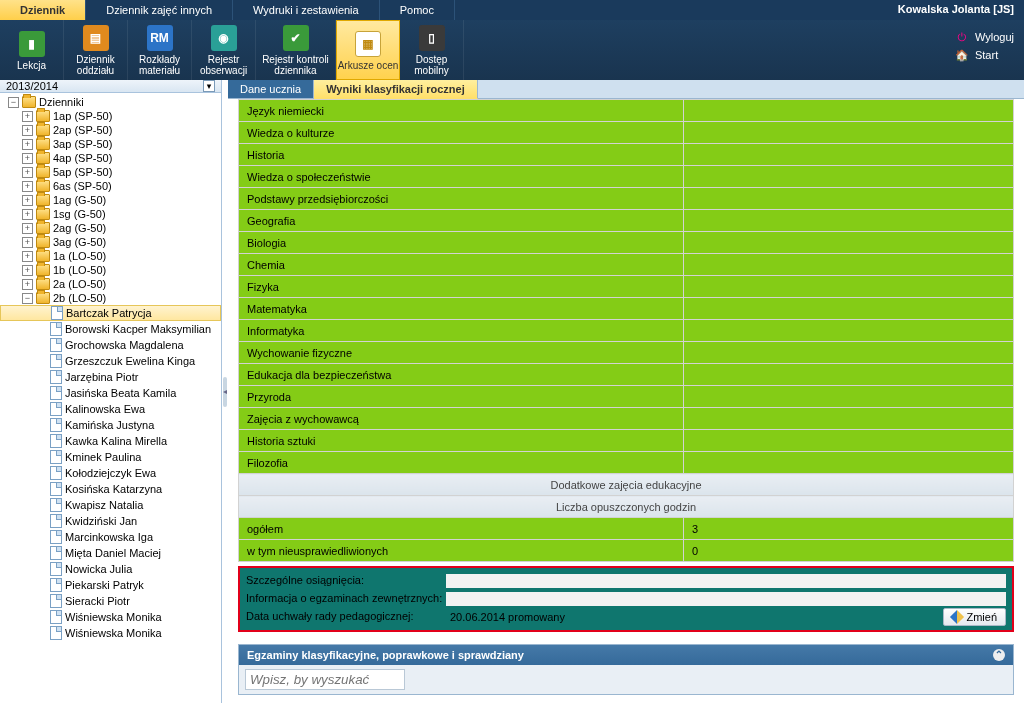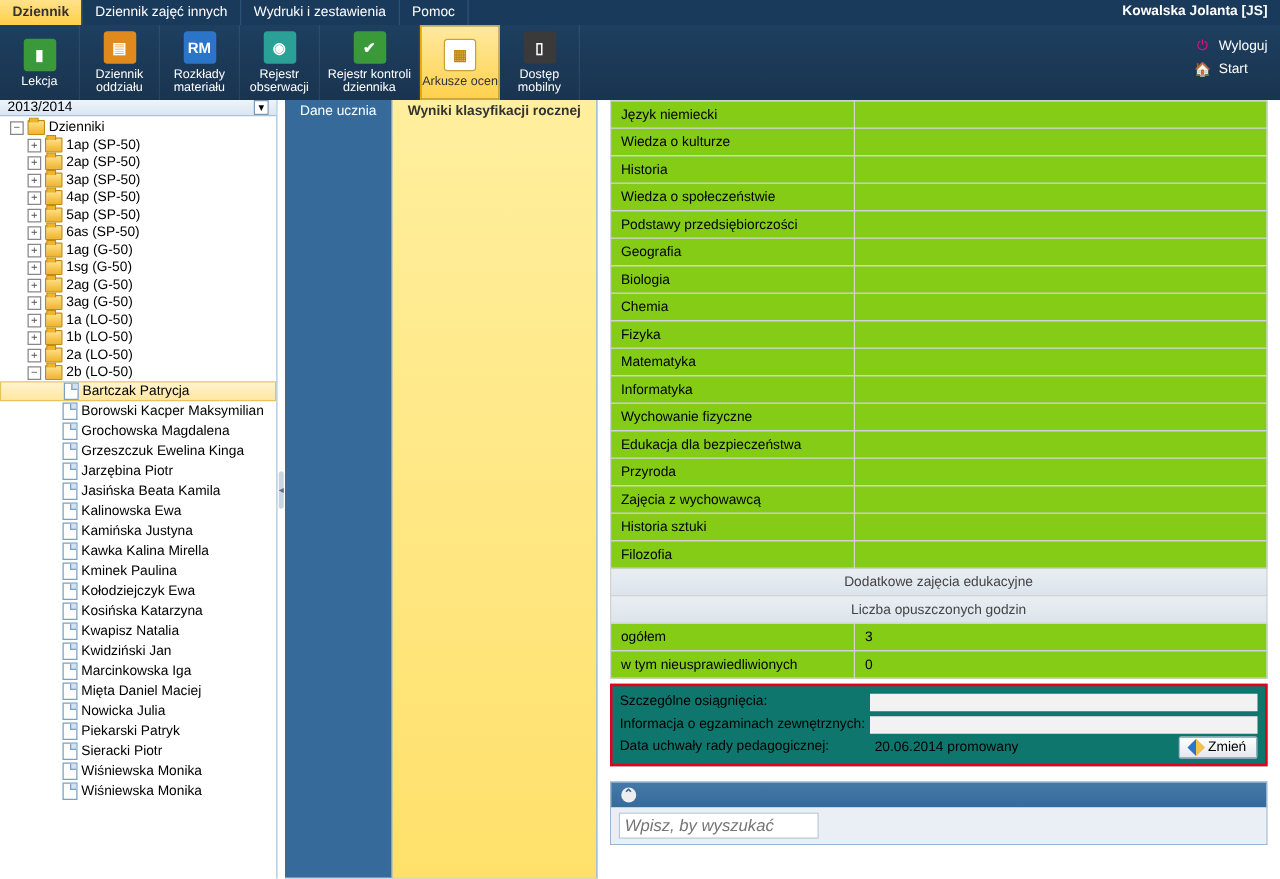--- a/index.html
+++ b/index.html
@@ -1,20 +1,20 @@
 <!DOCTYPE html>
 <html><head>
 <meta charset="utf-8">
 <style>
   * { box-sizing: border-box; margin: 0; padding: 0; }
   body { font-family: Tahoma, Arial, sans-serif; font-size: 11px; background: #fff; width: 1024px; height: 703px; overflow: hidden; }
   
   
   .topbar { display: flex; background: #1a3a5c; color: #fff; height: 20px; align-items: stretch; }
-  .topbar .tab { padding: 3px 10px; border-right: 1px solid #2c5278; cursor: pointer; display:flex; align-items:center; }
+  .topbar .tab { padding: 3px 20px; border-right: 1px solid #2c5278; cursor: pointer; display:flex; align-items:center; }
   .topbar .tab.active { background: linear-gradient(#ffe28a,#ffcf4a); color: #333; font-weight: bold; }
   .topbar .spacer { flex: 1; }
   .topbar .user { padding: 3px 10px; font-weight: bold; }
   
   
   .ribbon { display: flex; background: linear-gradient(#1e3f60,#19344f); height: 60px; color: #fff; position: relative; }
   .ribbon-item { width: 64px; display: flex; flex-direction: column; align-items: center; justify-content: center; font-size: 10px; text-align: center; cursor: pointer; padding: 2px 0; border-right:1px solid rgba(255,255,255,0.08);}
   .ribbon-item.wide { width: 80px; }
   .ribbon-item.active { background: linear-gradient(#ffe9a0,#ffd24d); color: #333; border:1px solid #e0a800; }
   .ribbon-icon { width: 28px; height: 28px; margin-bottom: 2px; display:flex; align-items:center; justify-content:center; font-size:18px; }
@@ -35,21 +35,21 @@
   .tree-node.level3 { padding-left: 50px; }
   .folder-icon-open { width:14px; height:12px; background: linear-gradient(#ffe18a,#f0b42c); border:1px solid #c08a10; border-radius:1px; position:relative;}
   .folder-icon-open::before{content:"";position:absolute;top:-3px;left:0;width:6px;height:3px;background:#f0b42c;border:1px solid #c08a10;border-bottom:none;border-radius:1px 1px 0 0;}
   .folder-icon { width:14px; height:12px; background: linear-gradient(#ffe18a,#f0b42c); border:1px solid #c08a10; border-radius:1px; position:relative;}
   .folder-icon::before{content:"";position:absolute;top:-3px;left:0;width:6px;height:3px;background:#f0b42c;border:1px solid #c08a10;border-bottom:none;border-radius:1px 1px 0 0;}
   .page-icon { width:12px; height:14px; background:#fff; border:1px solid #7aa0c4; position:relative;}
   .page-icon::after{content:"";position:absolute;top:0;right:0;width:4px;height:4px;background:#cfe1f2;border-left:1px solid #7aa0c4;border-bottom:1px solid #7aa0c4;}
   .tree-node.selected { background: linear-gradient(#fff3cf,#ffe7a0); border:1px solid #e6c659; padding-top:0; padding-bottom:0;}
   
   
-  .content { flex:1; display:flex; flex-direction:row; overflow:hidden; }
+  .content { flex:1; display:flex; flex-direction:column; overflow:hidden; }
   .content-tabs { display:flex; background:#cfe0ef; border-bottom:1px solid #9ab6d0; }
   .content-tabs .ctab { padding: 3px 12px; border-right:1px solid #9ab6d0; cursor:pointer; background:#356a9a; color:#fff;}
   .content-tabs .ctab.active { background: linear-gradient(#ffef9e,#ffe06b); color:#333; font-weight:bold; border-bottom:1px solid #ffe06b; margin-bottom:-1px;}
   
   .grid-area { flex:1; overflow:auto; padding: 0 10px 10px 10px; }
   table.grid { width: 100%; border-collapse: collapse; }
   table.grid td { border:1px solid #d2d2d2; padding: 4px 8px; background:#84cc16; height:22px;}
   table.grid td.valcol { width: 330px; }
   tr.section-head td { background: linear-gradient(#e9eef3,#dbe4ec); text-align:center; color:#444; font-weight:normal;}
   
@@ -424,20 +424,21 @@
           <div class="val" style="background:transparent">20.06.2014 promowany</div>
         </div>
         <div class="btn-zmien">
           <span class="pencil"></span>
           <span>Zmień</span>
         </div>
       </div>
 
       <div class="exams-panel">
         <div class="exams-head">
+          <span>Egzaminy klasyfikacyjne, poprawkowe i sprawdziany</span>
           <span class="collapse">⌃</span>
         </div>
         <div class="exams-body">
           <div class="exams-search">
             <input type="text" placeholder="Wpisz, by wyszukać" style="">
           </div>
 
         </div>
       </div>
     </div>

